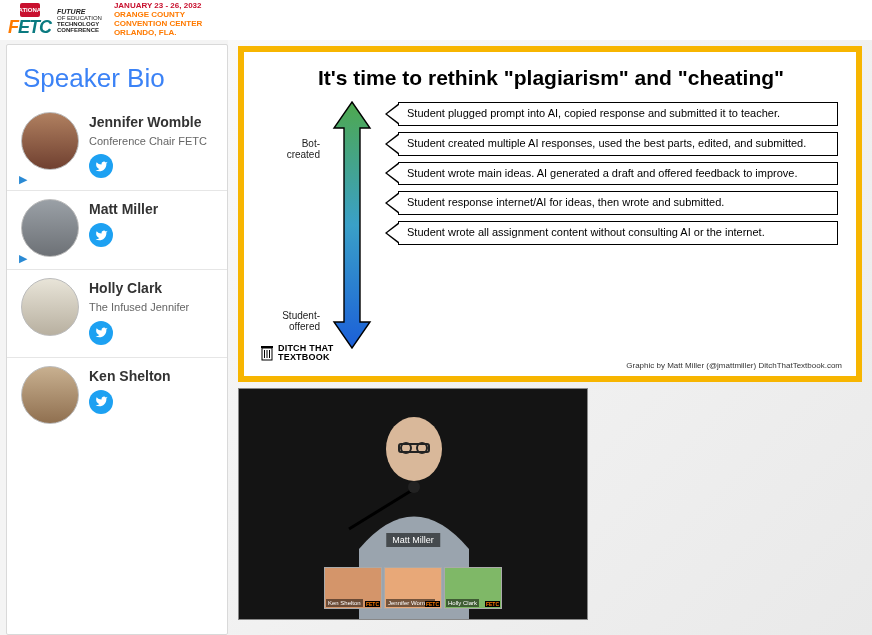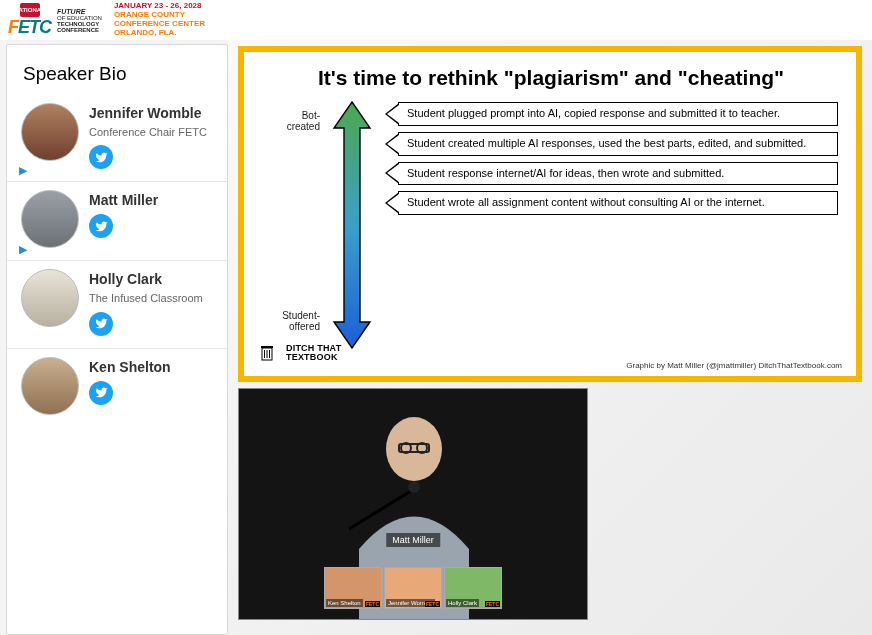--- a/index.html
+++ b/index.html
@@ -47,21 +47,21 @@
   .sidebar {
     width: 222px;
     background:#fff;
     border:1px solid #d9d9d9;
     border-radius:2px;
     margin: 4px 0 0 6px;
     overflow:hidden;
     display:flex; flex-direction:column;
   }
   .sidebar-title {
-    font-size:19px; color:#000000; padding:18px 16px 10px;
+    font-size:26px; color:#3b82f6; padding:18px 16px 10px;
   }
   .speaker-card {
     border-bottom:1px solid #e6e6e6;
     padding:8px 12px 12px 14px;
     position:relative;
   }
   .speaker-row { display:flex; gap:10px; }
   .avatar {
     width:58px; height:58px; border-radius:50%;
     background:#ccc; flex-shrink:0;
@@ -134,21 +134,21 @@
     border:1.5px solid #000; padding:4px 8px;
     font-size:11px; line-height:1.25;
     flex:1;
   }
   .slide-credit {
     position:absolute; right:14px; bottom:6px;
     font-size:8px; color:#333;
   }
   .slide-logo {
     position:absolute; left:16px; bottom:14px;
-    display:flex; align-items:center; gap:12px;
+    display:flex; align-items:center; gap:4px;
     font-size:9px; font-weight:900; letter-spacing:0.2px;margin-top:20px;
   }
   .trash { width:14px;height:18px; }
 
   .video-panel {
     width:350px; height:232px;
     background:#1a1a1a;
     border:1px solid #888;
     margin-left:0;
     position:relative;
@@ -193,23 +193,23 @@
         <span class="logo-fetc logo-teal">ETC</span>
       </div>
     </div>
     <div style="display:flex;flex-direction:column;line-height:1;">
       <span class="logo-sub" style="font-style:italic;">FUTURE</span>
       <span class="logo-sub" style="font-weight:400;font-size:6px;">of EDUCATION</span>
       <span class="logo-sub" style="font-size:6px;">TECHNOLOGY</span>
       <span class="logo-sub" style="font-size:6px;">CONFERENCE</span>
     </div>
     <div class="logo-date">
-      <div>JANUARY 23 - 26, 2028</div>
+      <div>JANUARY 23 - 26, 2032</div>
       <div class="line2">ORANGE COUNTY</div>
-      <div class="line2">CONFERENCE CENTER</div>
+      <div class="line2">CONVENTION CENTER</div>
       <div class="line2">ORLANDO, FLA.</div>
     </div>
   </div>
 </div>
 
 <div class="main">
 
   <aside class="sidebar">
     <div class="sidebar-title">Speaker Bio</div>
 
@@ -243,21 +243,21 @@
         </div>
       </div>
       <div class="expand-tri">▶</div>
     </div>
 
     <div class="speaker-card">
       <div class="speaker-row">
         <div class="avatar" style="background:linear-gradient(#e8e4d8,#b8b0a0);"></div>
         <div>
           <div class="speaker-name">Holly Clark</div>
-          <div class="speaker-title">The Infused Classroom</div>
+          <div class="speaker-title">The Infused Jennifer</div>
           <div class="twitter-btn">
             <svg viewBox="0 0 24 24">
                 <path d="M23 3a10.9 10.9 0 01-3.14 1.53 4.48 4.48 0 00-7.86 3v1A10.66 10.66 0 013 4s-4 9 5 13a11.64 11.64 0 01-7 2c9 5 20 0 20-11.5a4.5 4.5 0 00-.08-.83A7.72 7.72 0 0023 3z"></path>
               </svg>
           </div>
         </div>
       </div>
     </div>
 
     <div class="speaker-card" style="border-bottom:none;">
@@ -274,21 +274,21 @@
       </div>
     </div>
   </aside>
 
   <div class="content">
 
     <div class="slide">
       <div class="slide-title">It's time to rethink "plagiarism" and "cheating"</div>
       <div class="slide-body">
         <div class="axis-labels">
-          <div style="white-space:pre-line;">Bot-
+          <div style="white-space:pre-line;margin-top:28px;">Bot-
 created</div>
           <div style="white-space:pre-line;">Student-
 offered</div>
         </div>
         <div class="arrow-col">
           <svg class="arrow-svg" viewBox="0 0 44 250">
             <defs>
               <linearGradient id="g" x1="0" y1="0" x2="0" y2="1">
                 <stop offset="0%" stop-color="#4ea84e"></stop>
                 <stop offset="50%" stop-color="#3aa0c8"></stop>
@@ -299,20 +299,24 @@
           </svg>
         </div>
         <div class="items-col">
           <div class="spectrum-item">
               <div class="spectrum-arrowhead"></div>
               <div class="spectrum-box">Student plugged prompt into AI, copied response and submitted it to teacher.</div>
             </div>
           <div class="spectrum-item">
               <div class="spectrum-arrowhead"></div>
               <div class="spectrum-box">Student created multiple AI responses, used the best parts, edited, and submitted.</div>
+            </div>
+          <div class="spectrum-item">
+              <div class="spectrum-arrowhead"></div>
+              <div class="spectrum-box">Student wrote main ideas. AI generated a draft and offered feedback to improve.</div>
             </div>
           <div class="spectrum-item">
               <div class="spectrum-arrowhead"></div>
               <div class="spectrum-box">Student response internet/AI for ideas, then wrote and submitted.</div>
             </div>
           <div class="spectrum-item">
               <div class="spectrum-arrowhead"></div>
               <div class="spectrum-box">Student wrote all assignment content without consulting AI or the internet.</div>
             </div>
         </div>

